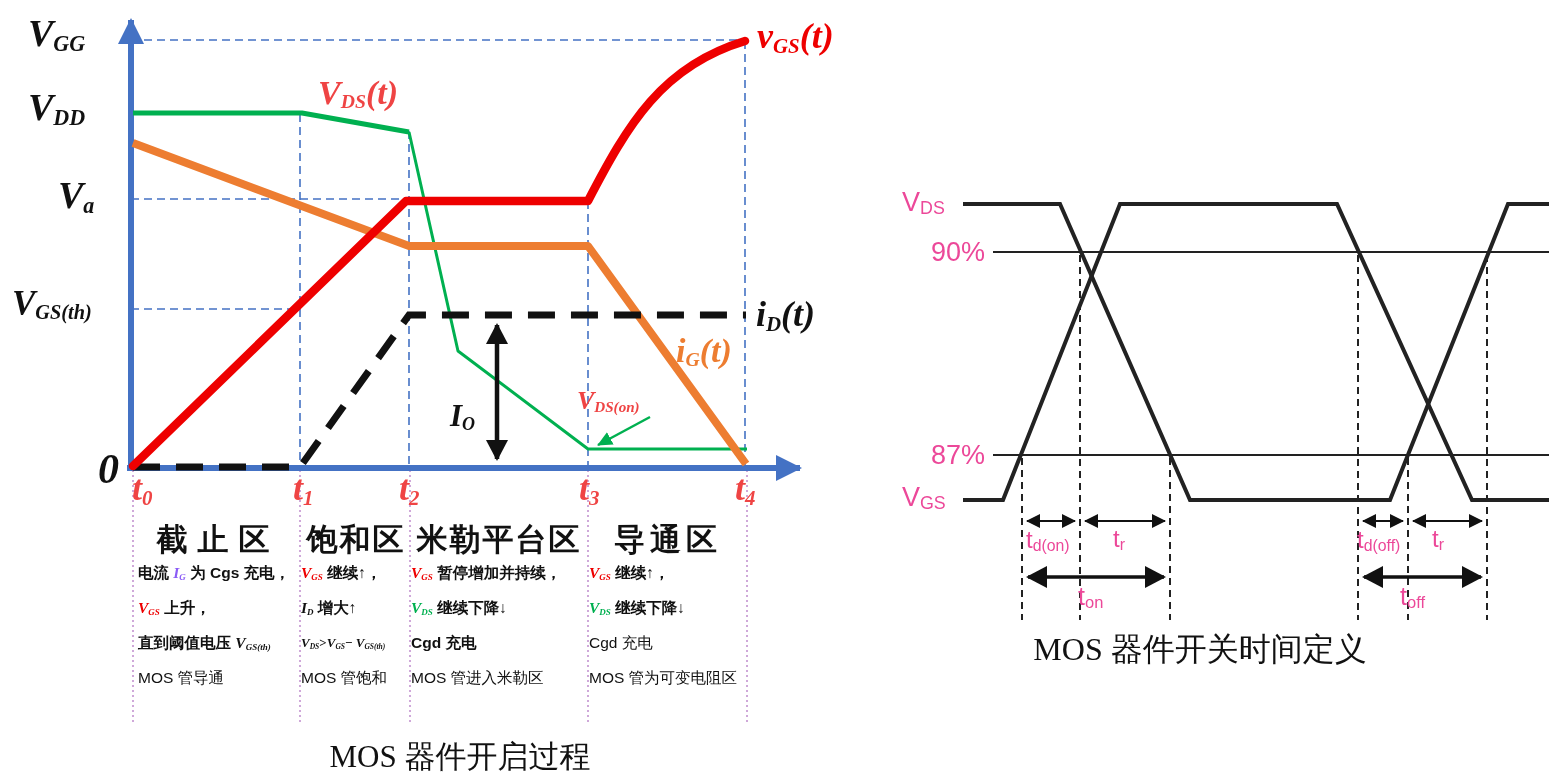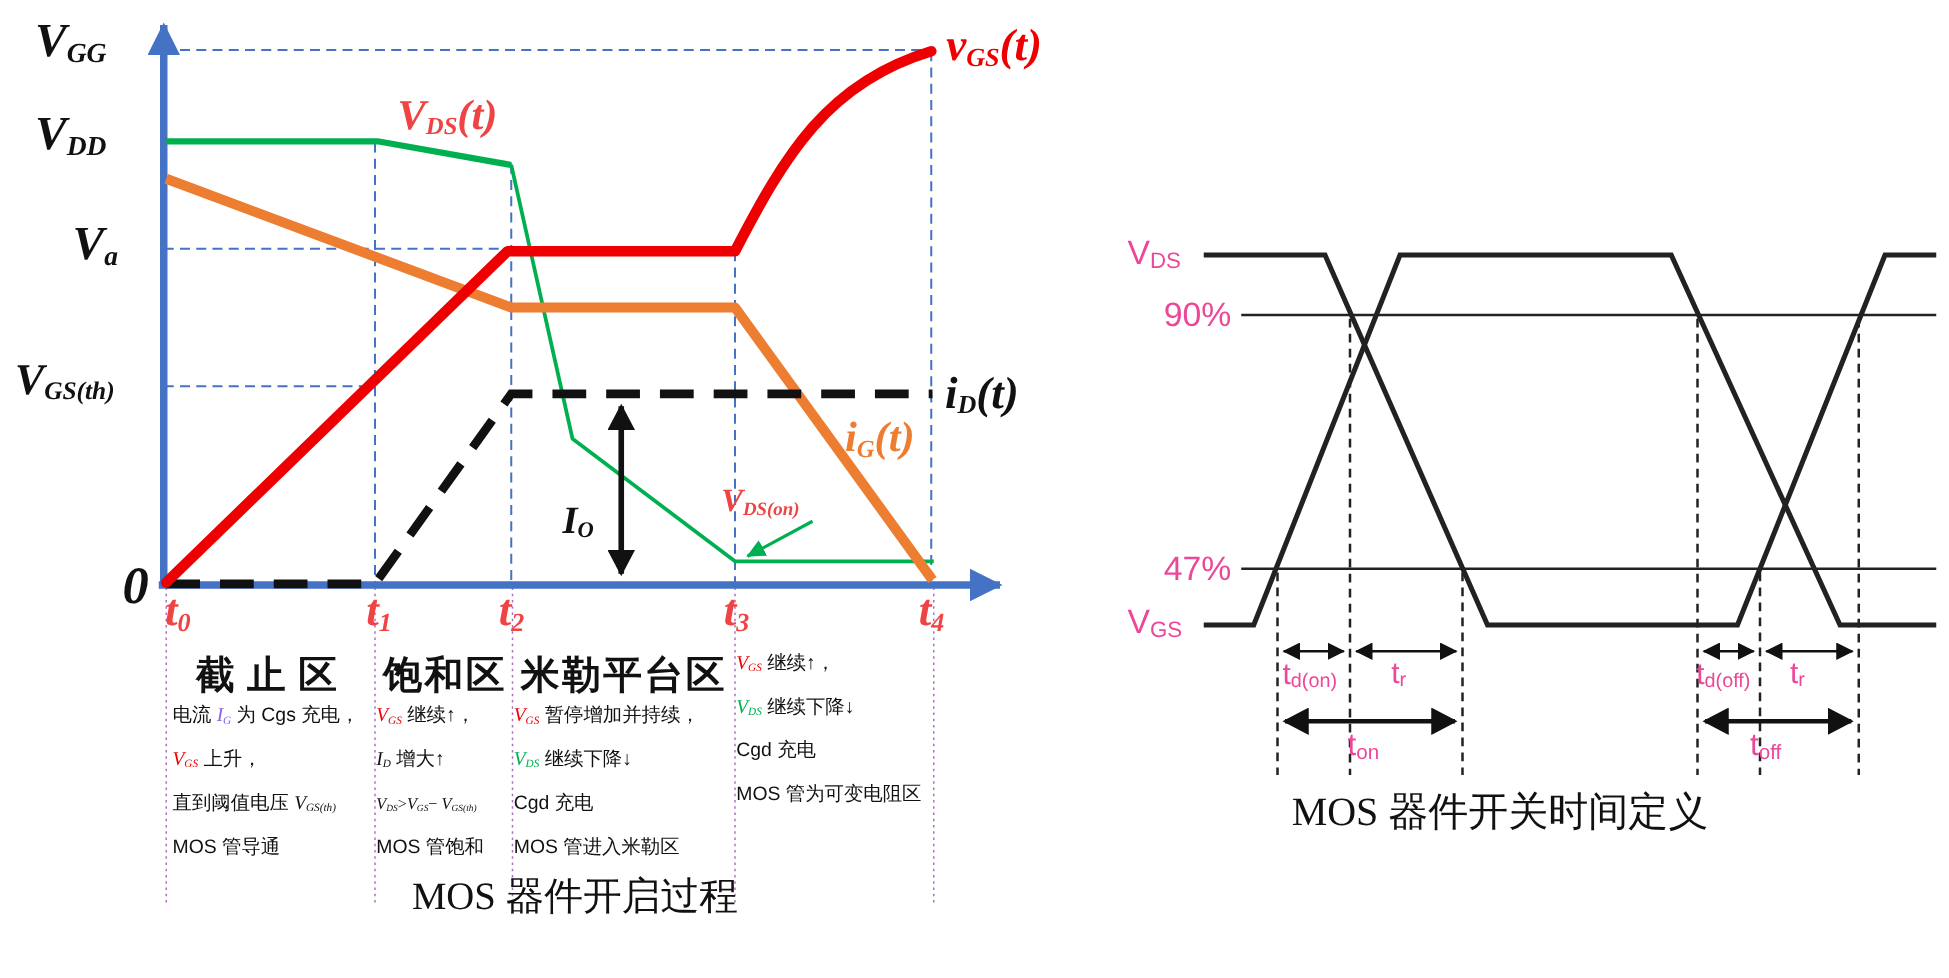--- a/index.html
+++ b/index.html
@@ -21,21 +21,21 @@
   #regions .region-col:nth-child(2){left:301px;width:110px;}
   #regions .region-col:nth-child(3){left:411px;width:176px;}
   #regions .region-col:nth-child(4){left:589px;width:158px;}
   .region-title{font-size:31px;font-weight:bold;color:#111;text-align:center;height:42px;line-height:40px;
                 letter-spacing:2px;white-space:nowrap;}
   #regions .region-col:nth-child(1) .region-title{letter-spacing:10px;}
   #regions .region-col:nth-child(4) .region-title{letter-spacing:5px;}
   .region-line{font-size:15.5px;color:#111;white-space:nowrap;height:35px;line-height:22px;margin-top:0;}
   .region-line.sm{font-size:13px;}
   .region-line .ser{font-family:"Liberation Serif","DejaVu Serif",serif;}
-  .it{font-style:italic;} .bd{font-weight:normal;}
+  .it{font-style:italic;} .bd{font-weight:bold;}
   .title-cjk{font-family:"Liberation Serif","DejaVu Serif",serif;color:#111;text-align:center;white-space:nowrap;}
 </style>
 </head>
 <body>
 
 <div id="stage">
 
   <svg width="1559" height="782" viewBox="0 0 1559 782">
     <defs>
       <marker id="arr-blue" markerUnits="userSpaceOnUse" markerWidth="30" markerHeight="26" refX="24" refY="13" orient="auto">
@@ -147,32 +147,33 @@
         <div class="region-line"><span>MOS 管饱和</span></div>
       </div>
       <div class="region-col">
         <div class="region-title">米勒平台区</div>
         <div class="region-line"><span class="it bd ser" style="color: rgb(238, 0, 0);">V<sub>GS</sub></span><span class="bd"> 暂停增加并持续，</span></div>
         <div class="region-line"><span class="it bd ser" style="color: rgb(0, 176, 80);">V<sub>DS</sub></span><span class="bd"> 继续下降↓</span></div>
         <div class="region-line"><span class="bd">Cgd </span><span class="bd">充电</span></div>
         <div class="region-line"><span>MOS 管进入米勒区</span></div>
       </div>
       <div class="region-col">
+        <div class="region-title">导通区</div>
         <div class="region-line"><span class="it bd ser" style="color: rgb(238, 0, 0);">V<sub>GS</sub></span><span class="bd"> 继续↑，</span></div>
         <div class="region-line"><span class="it bd ser" style="color: rgb(0, 176, 80);">V<sub>DS</sub></span><span class="bd"> 继续下降↓</span></div>
         <div class="region-line"><span>Cgd 充电</span></div>
         <div class="region-line"><span>MOS 管为可变电阻区</span></div>
       </div>
     </div>
 
-  <div class="abs title-cjk" style="left:140px;top:696px;width:640px;font-size:31px;">MOS 器件开启过程</div>
+  <div class="abs title-cjk" style="left:140px;top:736px;width:640px;font-size:31px;">MOS 器件开启过程</div>
 
   <div class="abs sanslab" style="left:902px;top:189px;font-size:27px;"><span>V</span><span><sub>DS</sub></span></div>
   <div class="abs sanslab" style="left:931px;top:239px;font-size:27px;">90%</div>
-  <div class="abs sanslab" style="left:931px;top:442px;font-size:27px;">47%</div>
+  <div class="abs sanslab" style="left:931px;top:442px;font-size:27px;">87%</div>
   <div class="abs sanslab" style="left:902px;top:484px;font-size:27px;"><span>V</span><span><sub>GS</sub></span></div>
 
   <div class="abs sanslab" style="left:1026px;top:528px;font-size:24px;"><span>t</span><span><sub>d(on)</sub></span></div>
   <div class="abs sanslab" style="left:1113px;top:527px;font-size:24px;"><span>t</span><span><sub>r</sub></span></div>
   <div class="abs sanslab" style="left:1357px;top:528px;font-size:24px;"><span>t</span><span><sub>d(off)</sub></span></div>
   <div class="abs sanslab" style="left:1432px;top:527px;font-size:24px;"><span>t</span><span><sub>r</sub></span></div>
   <div class="abs sanslab" style="left:1078px;top:584px;font-size:25px;"><span>t</span><span><sub>on</sub></span></div>
   <div class="abs sanslab" style="left:1400px;top:584px;font-size:25px;"><span>t</span><span><sub>off</sub></span></div>
 
   <div class="abs title-cjk" style="left:1000px;top:628px;width:400px;font-size:32px;">MOS 器件开关时间定义</div>

